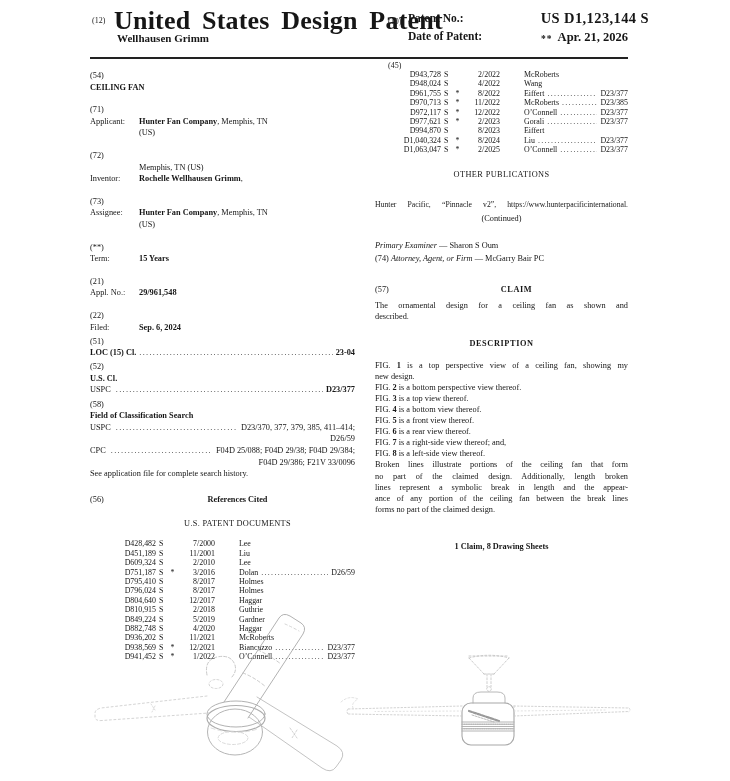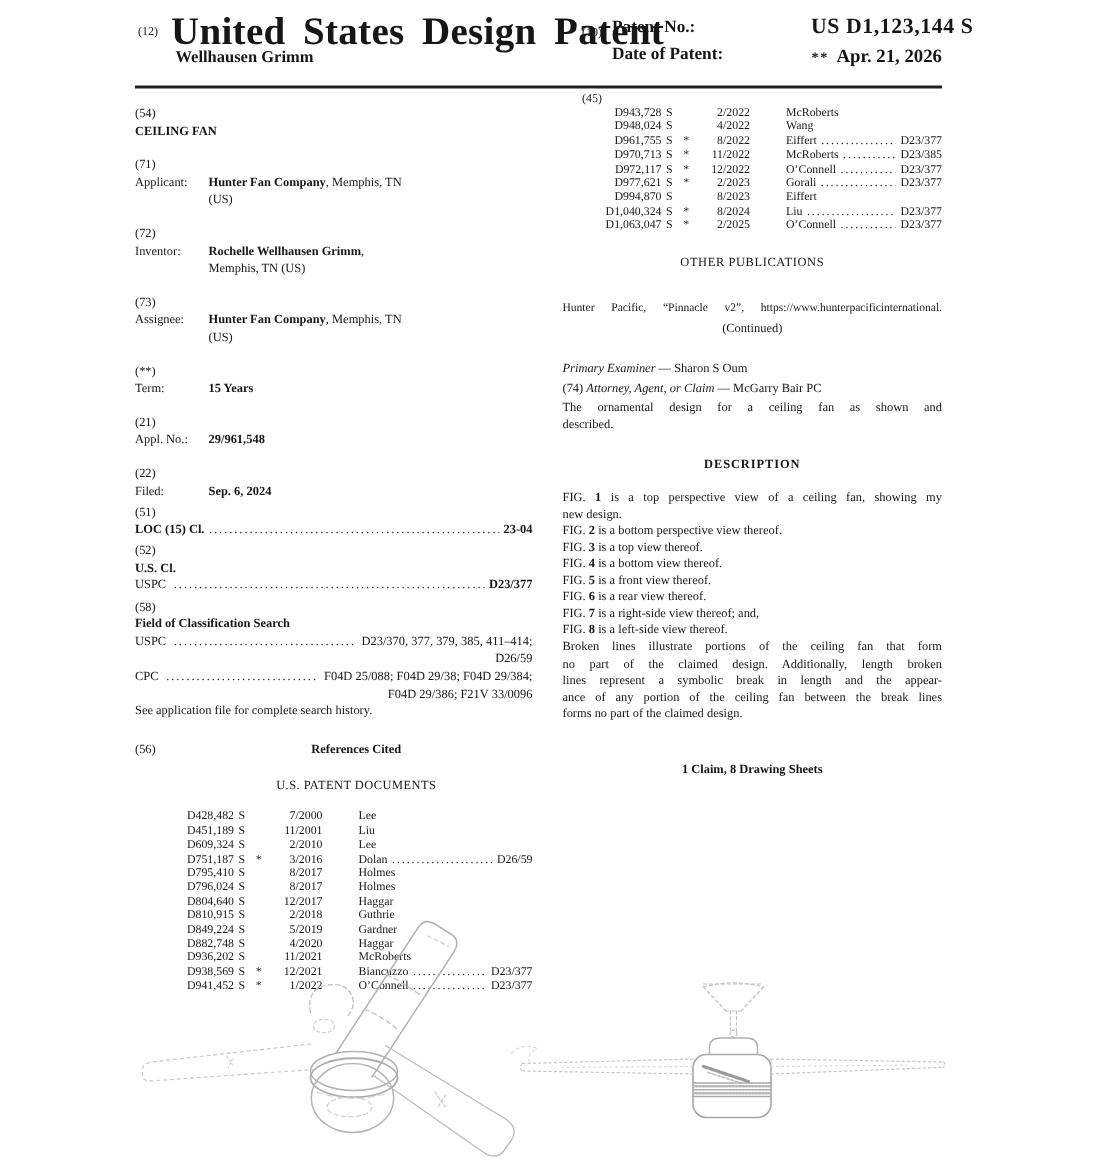--- a/index.html
+++ b/index.html
@@ -99,22 +99,22 @@
         <div class="entry">
           <span class="ecode">(71)</span>
           <div class="elines">
             <div class="tl"><span style="min-width: 49px;">Applicant: </span><span class="b">Hunter Fan Company</span><span>, Memphis, TN</span></div>
             <div class="tl" style="padding-left: 49px;"><span>(US)</span></div>
           </div>
         </div>
         <div class="entry">
           <span class="ecode">(72)</span>
           <div class="elines">
+            <div class="tl" style="padding-left: 49px;"><span>Memphis, TN (US)</span></div>
             <div class="tl"><span style="min-width: 49px;">Inventor: </span><span class="b">Rochelle Wellhausen Grimm</span><span>,</span></div>
-            <div class="tl" style="padding-left: 49px;"><span>Memphis, TN (US)</span></div>
           </div>
         </div>
         <div class="entry">
           <span class="ecode">(73)</span>
           <div class="elines">
             <div class="tl"><span style="min-width: 49px;">Assignee: </span><span class="b">Hunter Fan Company</span><span>, Memphis, TN</span></div>
             <div class="tl" style="padding-left: 49px;"><span>(US)</span></div>
           </div>
         </div>
         <div class="entry">
@@ -392,22 +392,26 @@
           <span class="rcls">D23/377</span>
         </div>
       </div>
     <div class="center oph">OTHER PUBLICATIONS</div>
     <div class="pubs">
         <div class="tl j"><span>Hunter Pacific, “Pinnacle v2”, https://www.hunterpacificinternational.</span></div>
       </div>
     <div class="center cont">(Continued)</div>
     <div class="exam">
         <div class="tl"><span class="i">Primary Examiner</span><span> — Sharon S Oum</span></div>
-        <div class="tl"><span>(74) </span><span class="i">Attorney, Agent, or Claim</span><span> — McGarry Bair PC</span></div>
-      </div>
+        <div class="tl"><span>(74) </span><span class="i">Attorney, Agent, or Firm</span><span> — McGarry Bair PC</span></div>
+      </div>
+    <div class="claimrow">
+      <span class="ecode">(57)</span>
+      <span class="claimhead">CLAIM</span>
+    </div>
     <div class="claimtxt">
         <div class="tl j"><span>The ornamental design for a ceiling fan as shown and</span></div>
         <div class="tl"><span>described.</span></div>
       </div>
     <div class="center deschead">DESCRIPTION</div>
     <div class="desc">
         <div class="tl j"><span>FIG. </span><span class="b">1</span><span> is a top perspective view of a ceiling fan, showing my</span></div>
         <div class="tl"><span>new design.</span></div>
         <div class="tl"><span>FIG. </span><span class="b">2</span><span> is a bottom perspective view thereof.</span></div>
         <div class="tl"><span>FIG. </span><span class="b">3</span><span> is a top view thereof.</span></div>

